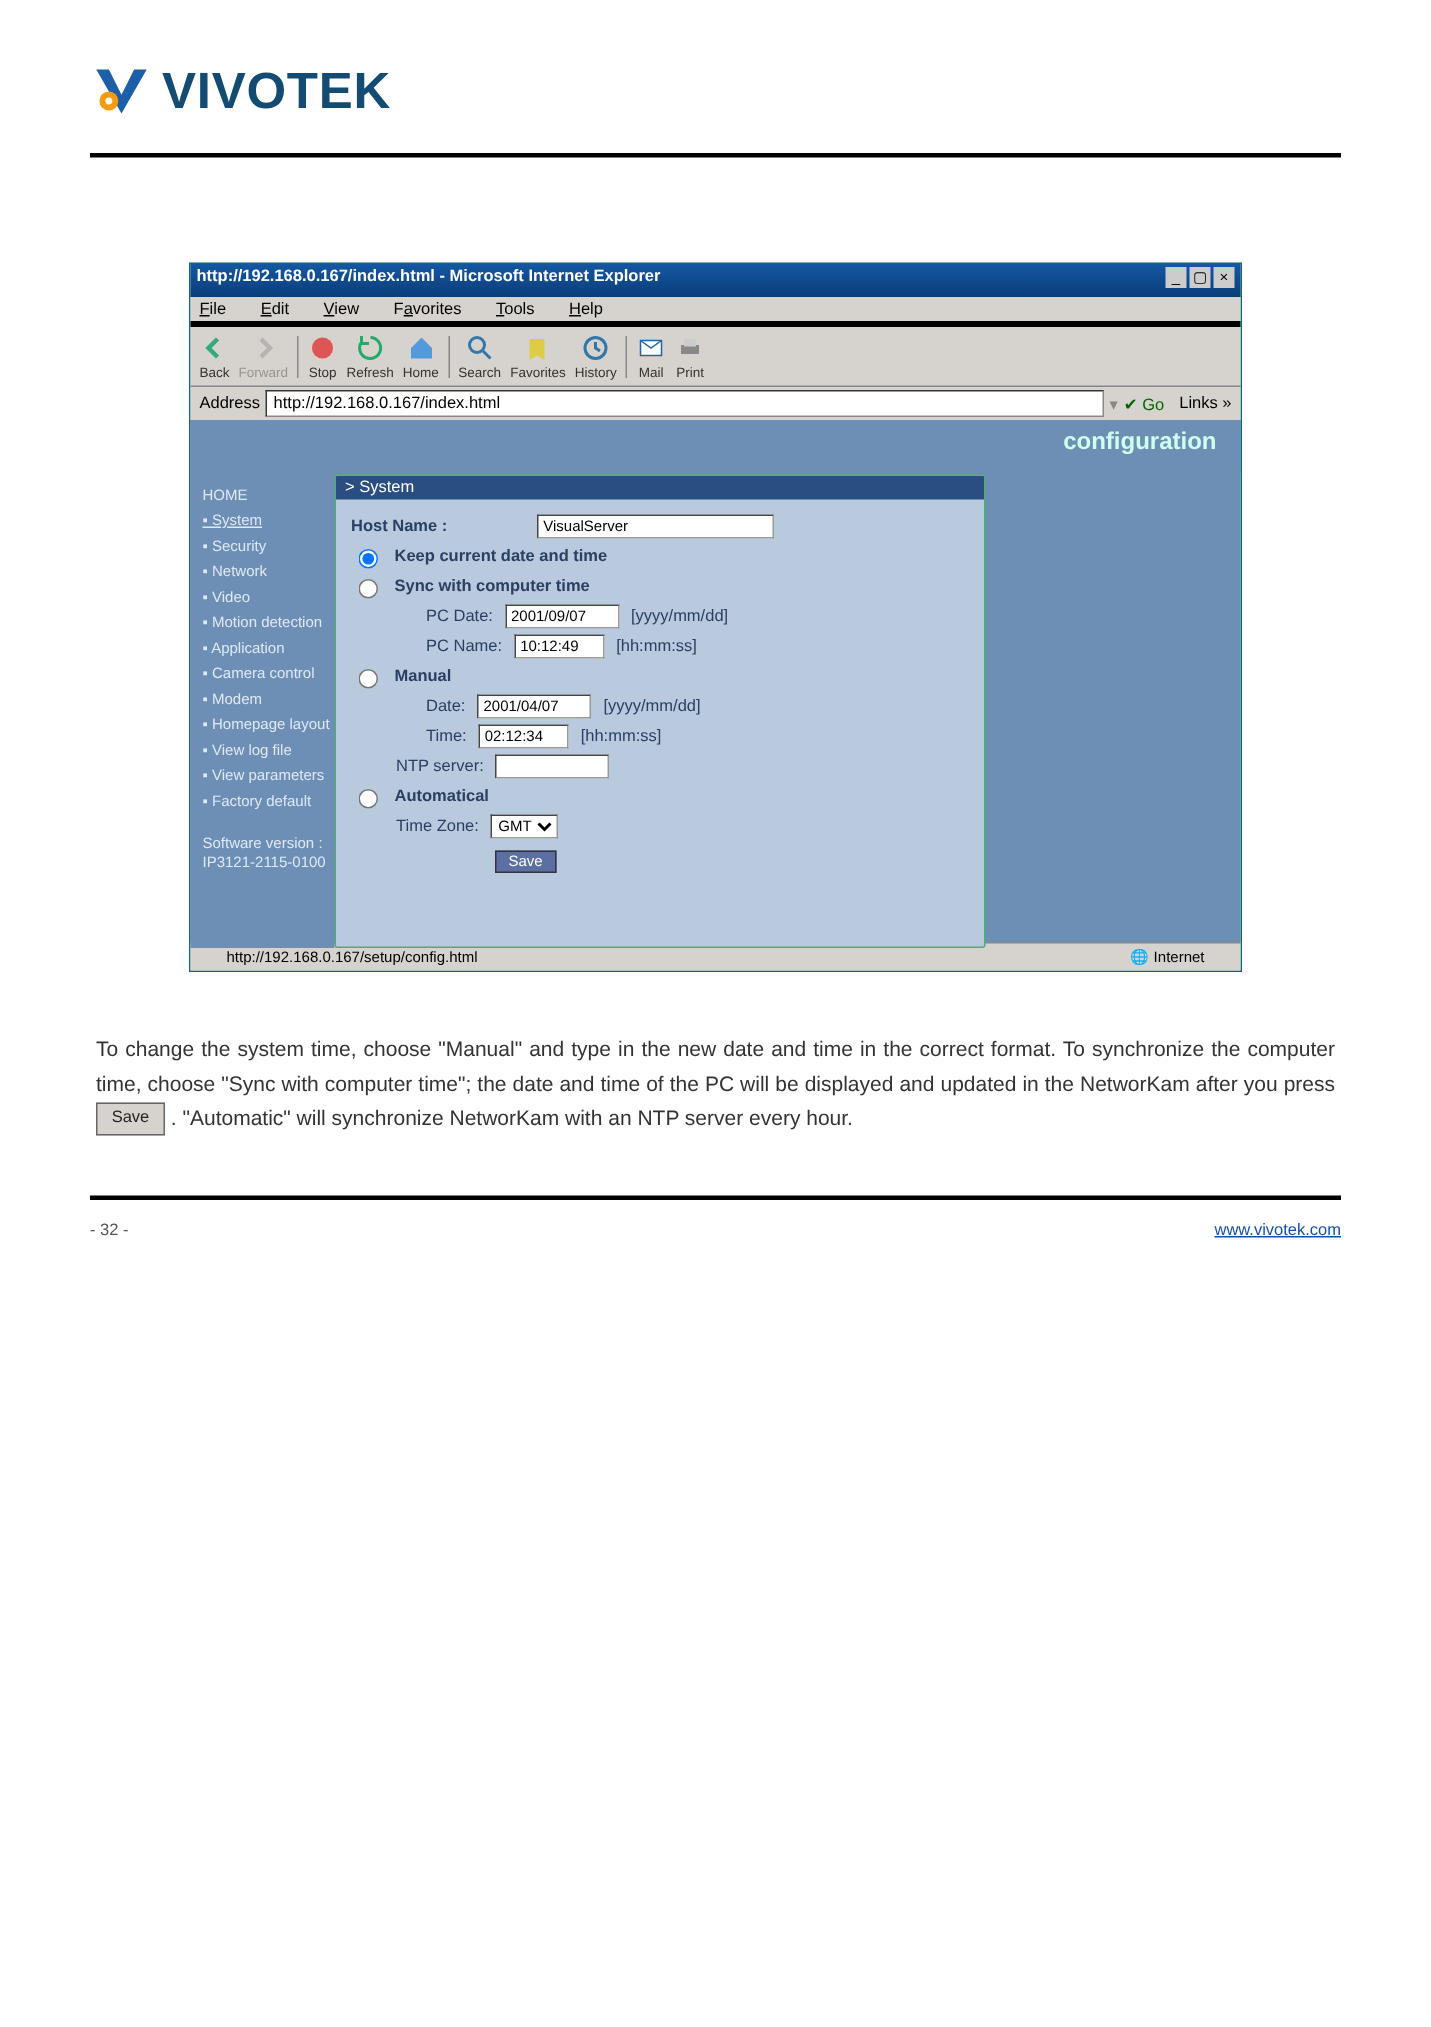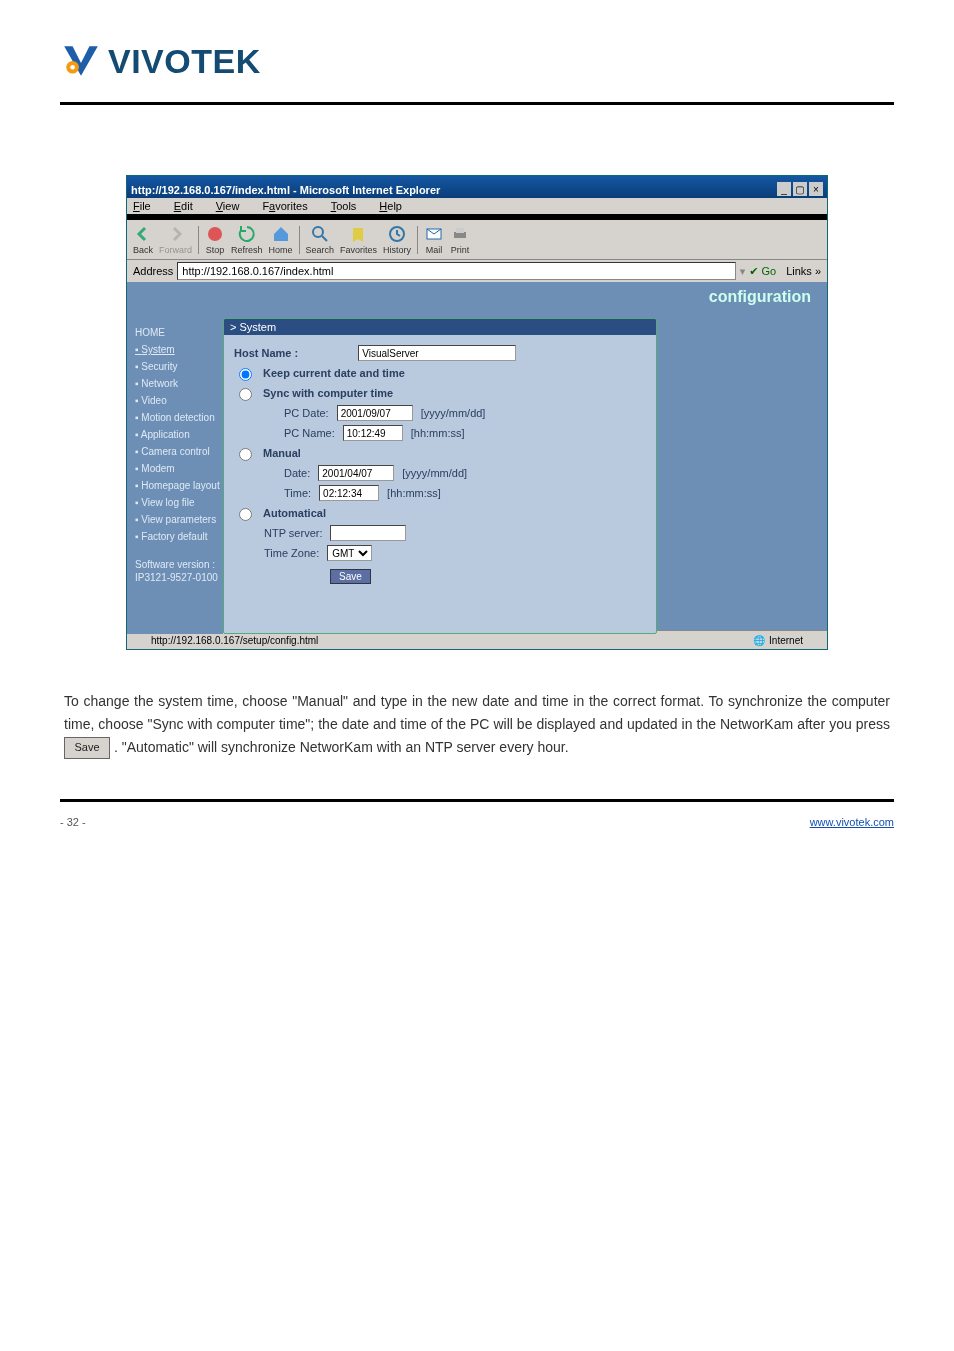--- a/index.html
+++ b/index.html
@@ -3,27 +3,27 @@
 <meta charset="utf-8">
 <style>
   body{margin:0;background:#fff;font-family:Arial,sans-serif;font-size:14px;color:#333}
   .page{width:954px;margin:0 auto;padding:40px 60px 60px;box-sizing:border-box}
   .logo{display:flex;align-items:center;gap:6px;margin-bottom:20px}
   .logo-mark{width:42px;height:42px}
   .logo-text{font-size:34px;font-weight:900;color:#144B73;letter-spacing:.5px}
   .hr-top{height:3px;background:#000;margin:4px 0 70px}
   
   .brwrap{width:700px;margin:0 auto 40px;border:1px solid #167;background:#eee;font-size:11px;color:#fff}
-  .tbar{background:linear-gradient(#1557a3,#0a3d78);display:flex;align-items:flex-end;justify-content:space-between;padding:2px 4px;height:18px}
+  .tbar{background:linear-gradient(#1557a3,#0a3d78);display:flex;align-items:flex-start;justify-content:space-between;padding:2px 4px;height:18px}
   .tbar .t{font-weight:bold}
   .tbar .btns{display:flex;gap:2px}
   .tbar .b{width:14px;height:14px;background:#ccc;color:#000;font-size:10px;display:flex;align-items:center;justify-content:center}
   .mbar{background:#d6d3ce;color:#000;padding:2px 6px;display:flex;gap:23px}
   .mbar span>u{text-decoration:underline}
-  .btnbar{background:#d6d3ce;display:flex;align-items:center;gap:6px;padding:4px 6px;border-top:6px solid #000000;border-bottom:1px solid #888}
+  .btnbar{background:#d6d3ce;display:flex;align-items:center;gap:6px;padding:4px 6px;border-top:4px solid #000000;border-bottom:1px solid #888}
   .ibtn{display:flex;flex-direction:column;align-items:center;color:#333;font-size:9px;gap:1px}
   .ibtn svg{width:20px;height:20px}
   .sep{width:1px;height:28px;background:#888}
   .abar{background:#d6d3ce;display:flex;align-items:center;gap:4px;padding:2px 6px;color:#000}
   .abar input{flex:1;height:16px;font-size:11px;border:1px inset #888;padding:0 4px}
   .abar .go{color:#060}
   
   .pg{background:#6d8fb6;padding:0;height:348px;position:relative}
   .hd{background:#6d8fb6;height:30px;text-align:right;padding:6px 16px 0;color:#cfe;font-size:16px;font-weight:bold}
   .cols{display:flex;height:316px}
@@ -170,21 +170,21 @@
           <a class="bul">Video</a>
           <a class="bul">Motion detection</a>
           <a class="bul">Application</a>
           <a class="bul">Camera control</a>
           <a class="bul">Modem</a>
           <a class="bul">Homepage layout</a>
           <a class="bul">View log file</a>
           <a class="bul">View parameters</a>
           <a class="bul">Factory default</a>
           <div class="sw">
-            <span>Software version :</span><br><span>IP3121-9527-0100</span>
+            <span>Software version :</span><br><span>IP3121-2115-0100</span>
           </div>
         </div>
         <div class="panel">
           <div class="ph">&gt; System</div>
           <div class="pb">
             <div class="row">
               <b>Host Name :</b>
               <span style="width:44px"></span>
               <input class="txtin w150" value="VisualServer" style="">
             </div>
@@ -213,27 +213,27 @@
             <div class="row rowin">
                 <span>Date:</span>
                 <input class="txtin w70" value="2001/04/07" style="">
                 <span>[yyyy/mm/dd]</span>
               </div>
             <div class="row rowin">
                 <span>Time:</span>
                 <input class="txtin w52" value="02:12:34" style="">
                 <span>[hh:mm:ss]</span>
               </div>
-            <div class="row">
-                <input type="radio" style="">
-                <b>Automatical</b>
-              </div>
             <div class="row" style="margin-left:30px">
                 <span>NTP server:</span>
                 <input class="txtin w70" value="" style="">
+              </div>
+            <div class="row">
+                <input type="radio" style="">
+                <b>Automatical</b>
               </div>
             <div class="row" style="margin-left:30px">
                 <span>Time Zone:</span>
                 <select class="sel2"><option>GMT</option></select>
               </div>
             <span class="savebtn">Save</span>
           </div>
         </div>
       </div>
     </div>

